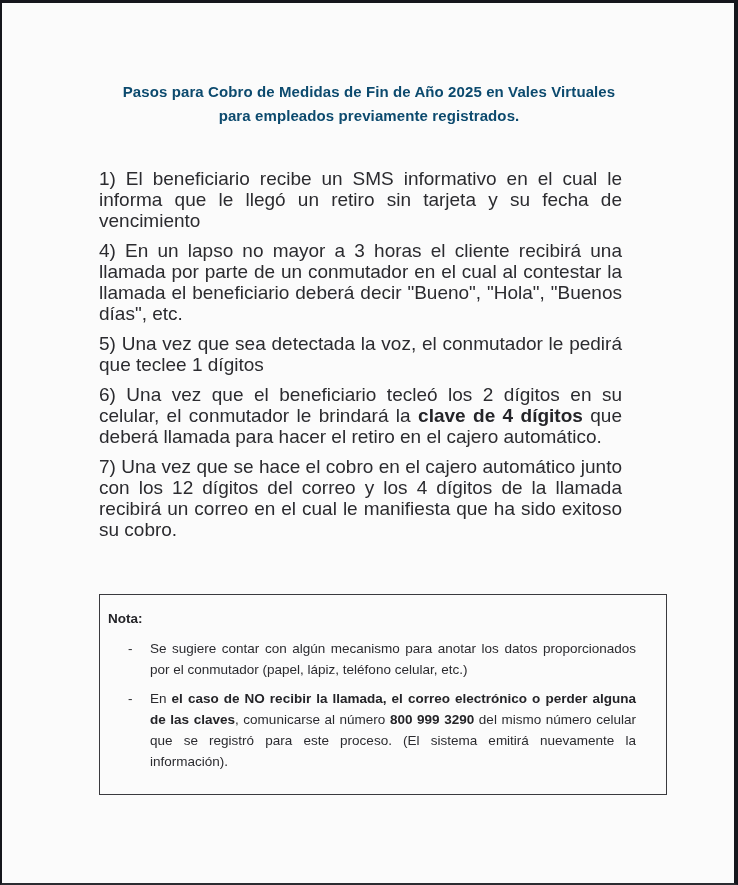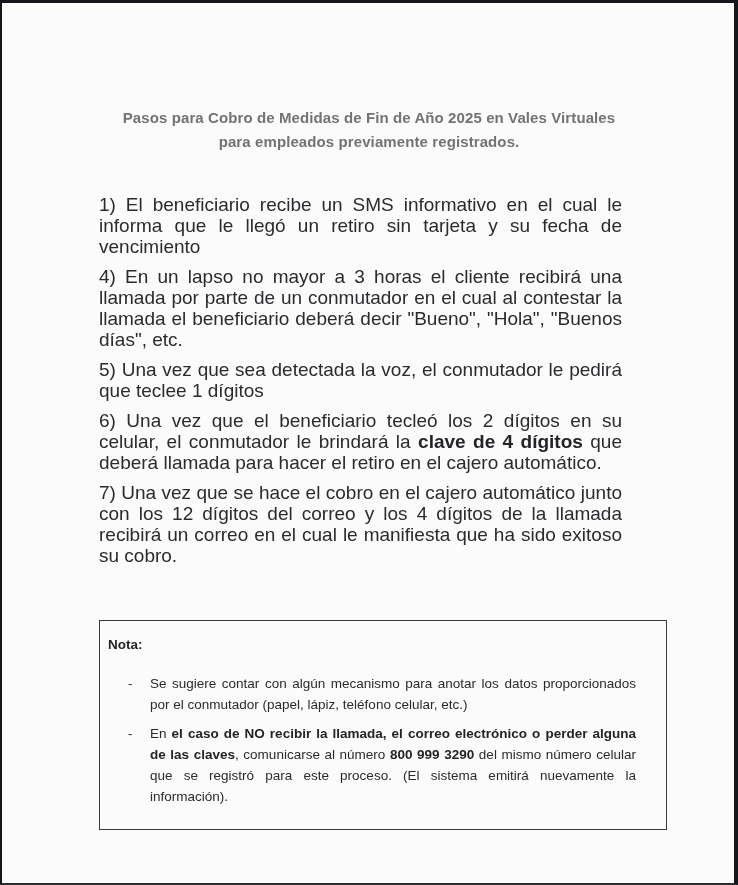--- a/index.html
+++ b/index.html
@@ -25,23 +25,22 @@
     padding: 77px 0 0 97px;
     width: 540px;
   }
   .title {
     width: 540px;
     text-align: center;
     font-weight: bold;
     font-size: 15px;
     line-height: 24px;
     letter-spacing: 0.1px;
-    color: #737373;
+    color: #0c4a6e;
     margin-bottom: 40px;
-    margin-top: 26px;
   }
   .steps p.para {
     margin: 0 17px 9px 0;
     font-size: 19px;
     line-height: 21px;
     text-align: justify;
     color: #2b2b2f;
   }
   .b { font-weight: bold; color: #242428; }
   .note-box {
@@ -50,21 +49,21 @@
     width: 568px;
     border: 1.5px solid #3a3a3e;
     background: var(--page-bg, #fbfbfb);
     padding: 13px 30px 22px 8px;
   }
   .note-label {
     font-weight: bold;
     font-size: 13.5px;
     line-height: 21px;
     color: #242428;
-    margin-bottom: 18px;
+    margin-bottom: 9px;
   }
   .bullet {
     display: flex;
     margin-top: 8px;
     font-size: 13.5px;
     line-height: 21px;
     color: #2b2b2f;
   }
   .bullet .marker {
     flex: none;

